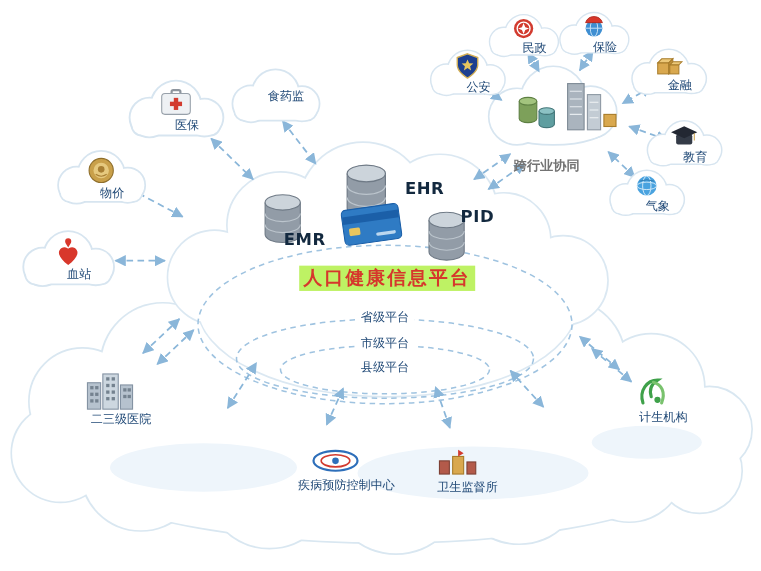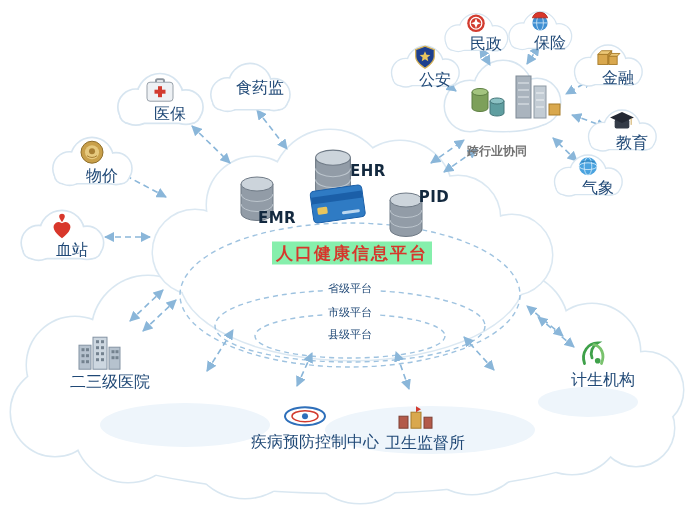--- a/index.html
+++ b/index.html
@@ -11,29 +11,29 @@
   .cloud-fill   { fill:#fff; }
 
   .arrows line { stroke:#8ab6d9; stroke-width:1.6; stroke-dasharray:6 4;
                  marker-start:url(#ah); marker-end:url(#ah); }
 
   .node { position:absolute; transform:translate(-50%,-50%);
           display:flex; flex-direction:column; align-items:center; justify-content:center; }
   .cloudbg { position:absolute; left:50%; top:50%; transform:translate(-50%,-50%); z-index:0; }
   .node-inner { position:relative; z-index:1; display:flex; flex-direction:column;
                 align-items:center; gap:2px; }
-  .lbl { font-size:16px; color:#1f4876; white-space:nowrap; line-height:1.1;margin-left:20px; }
+  .lbl { font-size:11px; color:#1f4876; white-space:nowrap; line-height:1.1;margin-left:20px; }
 
   .abs { position:absolute; transform:translate(-50%,-50%); }
   .card-wrap { position:absolute; transform:translate(-50%,-50%) rotate(-8deg); }
 
   .db-label { position:absolute; transform:translate(-50%,-50%); font-weight:bold;
               font-size:15px; color:#13293f; letter-spacing:.5px; white-space:nowrap; }
   .title { position:absolute; transform:translate(-50%,-50%); font-size:17px; font-weight:bold;
-           color:#d6372c; letter-spacing:2px; background:#86efac; padding:0 4px; white-space:nowrap; }
+           color:#d6372c; letter-spacing:2px; background:#bef264; padding:0 4px; white-space:nowrap; }
   .level { position:absolute; transform:translate(-50%,-50%); font-size:11px; color:#1f4876;
            background:#fff; padding:0 5px; white-space:nowrap; }
   .hub-label { position:absolute; transform:translate(-50%,-50%); font-size:12px; font-weight:bold;
                color:#737373; white-space:nowrap; }
 </style>
 </head>
 <body>
 
 <div id="stage">
 
@@ -176,21 +176,21 @@
   <div class="card-wrap" style="left:338px;top:206px">
     <svg width="54" height="34" viewBox="0 0 54 34">
       <rect x="1" y="1" width="52" height="32" rx="4" fill="#2f7bc4" stroke="#1b5fa8"></rect>
       <rect x="1.5" y="7" width="51" height="7" fill="#1b5fa8"></rect>
       <rect x="6" y="18" width="10" height="7" rx="1.5" fill="#e8c55e"></rect>
       <rect x="30" y="25" width="18" height="3" rx="1.5" fill="#bcd7ef"></rect>
     </svg>
   </div>
 
   <div class="db-label" style="left:277px;top:218px">EMR</div>
-  <div class="db-label" style="left:368px;top:171px">EHR</div>
+  <div class="db-label" style="left:386px;top:171px">EHR</div>
   <div class="db-label" style="left:434px;top:197px">PID</div>
 
   <div class="title" style="left:352px;top:253px">人口健康信息平台</div>
   <div class="level" style="left:350px;top:288px">省级平台</div>
   <div class="level" style="left:350px;top:312px">市级平台</div>
   <div class="level" style="left:350px;top:334px">县级平台</div>
 
   <div class="hub-label" style="left:497px;top:151px">跨行业协同</div>
 
   <div class="node" style="left:160px;top:100px">

